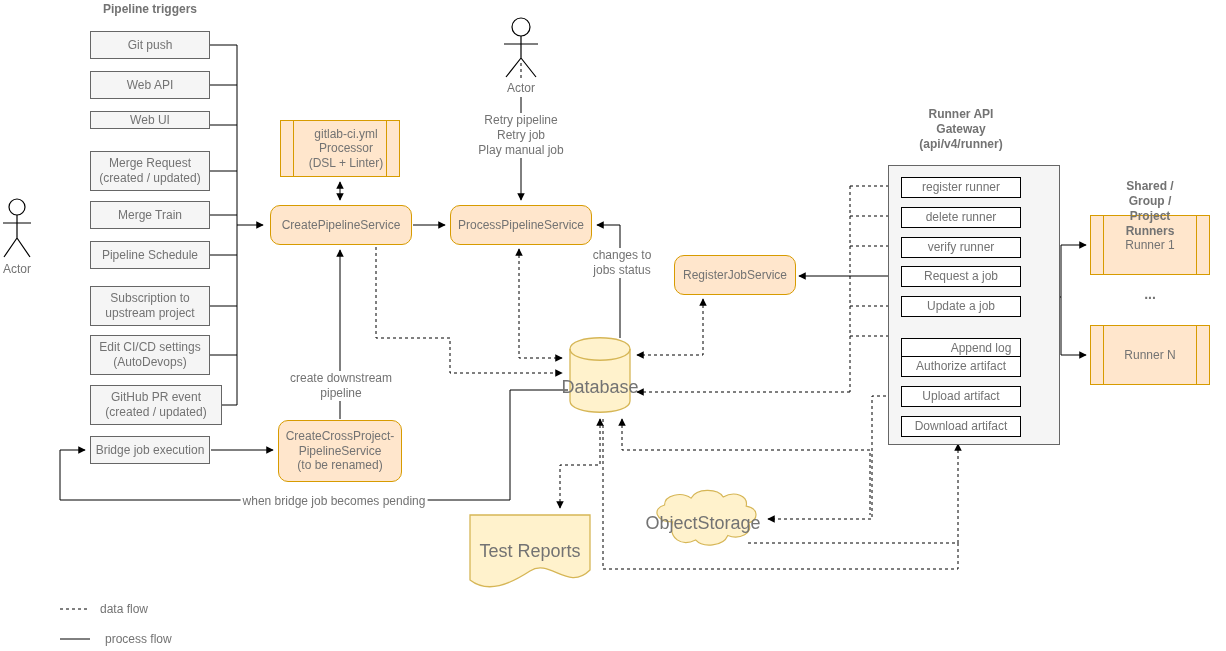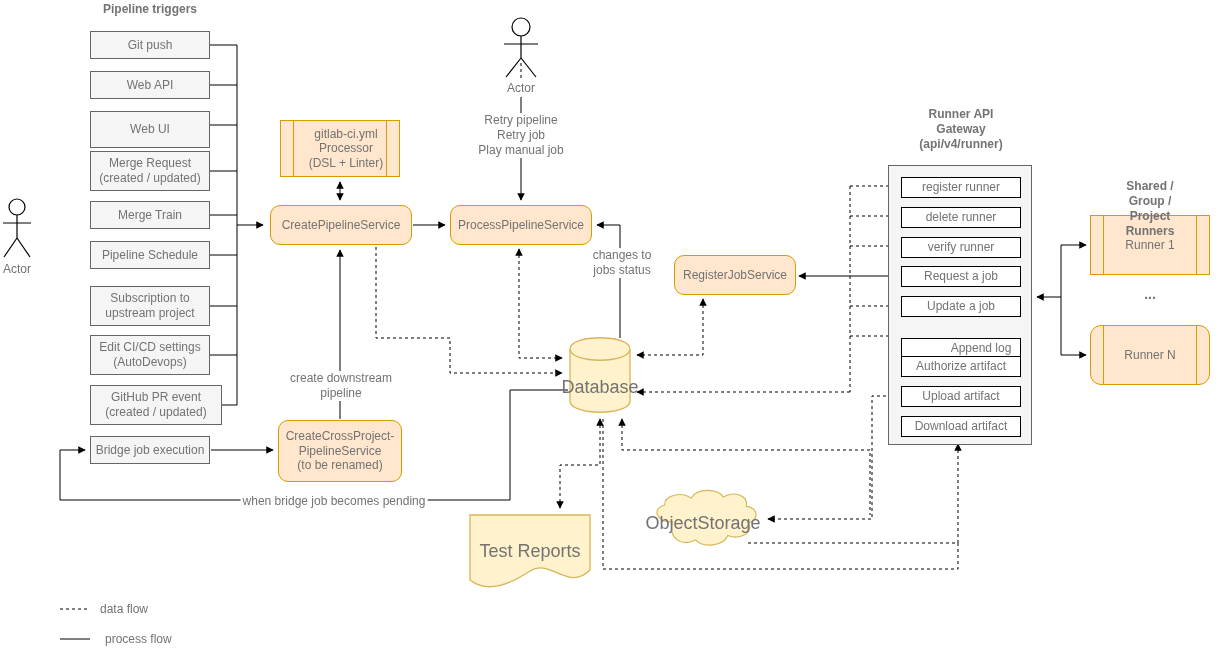--- a/index.html
+++ b/index.html
@@ -132,21 +132,21 @@
   <div class="plain title" style="left:1150px;top:179px;">Shared / Group / Project
 Runners</div>
   <div class="plain title" style="left:1150px;top:286px;font-size:14px;">...</div>
 
   <div class="node trigger" style="left:90px;top:31px;width:120px;height:28px;">
       <span class="lbl">Git push</span>
     </div>
   <div class="node trigger" style="left:90px;top:71px;width:120px;height:28px;">
       <span class="lbl">Web API</span>
     </div>
-  <div class="node trigger" style="left:90px;top:111px;width:120px;height:37px;text-align:center;">
+  <div class="node trigger" style="left:90px;top:111px;width:120px;height:18px;text-align:center;">
       <span class="lbl">Web UI</span>
     </div>
   <div class="node trigger" style="left:90px;top:151px;width:120px;height:40px;">
       <span class="lbl">Merge Request
 (created / updated)</span>
     </div>
   <div class="node trigger" style="left:90px;top:201px;width:120px;height:28px;">
       <span class="lbl">Merge Train</span>
     </div>
   <div class="node trigger" style="left:90px;top:241px;width:120px;height:28px;">
@@ -183,21 +183,21 @@
     </div>
   <div class="node svc" style="left:674px;top:255px;width:122px;height:40px;">
       <span class="lbl">RegisterJobService</span>
     </div>
   <div class="node svc" style="left:278px;top:420px;width:124px;height:62px;">
       <span class="lbl">CreateCrossProject-
 PipelineService
 (to be renamed)</span>
     </div>
 
-  <div class="node gw" style="left:888px;top:165px;width:144px;height:280px;">
+  <div class="node gw" style="left:888px;top:165px;width:172px;height:280px;">
     <div class="ep" style="top:11px;">
         <span>register runner</span>
       </div>
     <div class="ep" style="top:41px;">
         <span>delete runner</span>
       </div>
     <div class="ep" style="top:71px;">
         <span>verify runner</span>
       </div>
     <div class="ep" style="top:100px;">
@@ -218,21 +218,21 @@
     <div class="ep" style="top:250px;">
         <span>Download artifact</span>
       </div>
   </div>
 
   <div class="node proc" style="left:1090px;top:215px;width:120px;height:60px;">
     <span class="bar-l"></span>
     <span class="bar-r"></span>
     <span class="lbl">Runner 1</span>
   </div>
-  <div class="node proc" style="left:1090px;top:325px;width:120px;height:60px;border-radius:11px;">
+  <div class="node proc" style="left:1090px;top:325px;width:120px;height:60px;">
     <span class="bar-l"></span>
     <span class="bar-r"></span>
     <span class="lbl">Runner N</span>
   </div>
 
   <div class="shape-lbl" style="left:600px;top:377px;">Database</div>
   <div class="shape-lbl" style="left:530px;top:541px;">Test Reports</div>
   <div class="shape-lbl" style="left:703px;top:513px;">ObjectStorage</div>
 
   <div class="plain left-align" style="left:100px;top:602px;">data flow</div>

